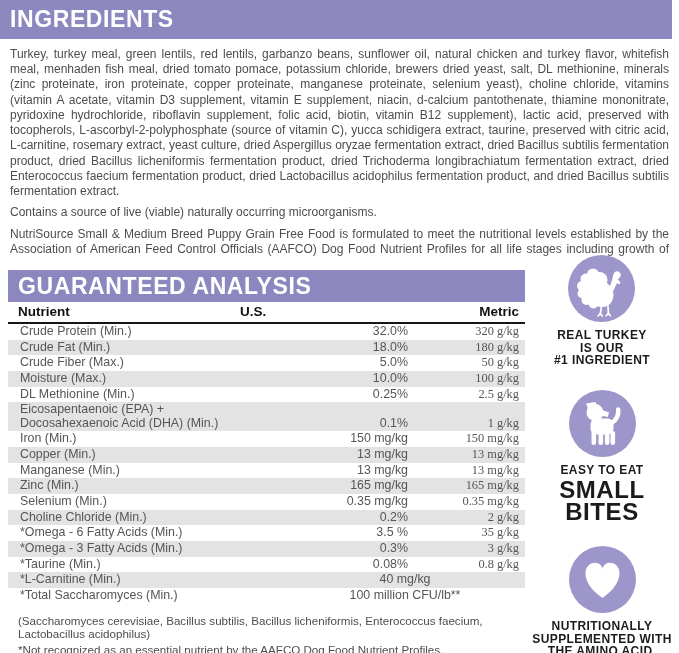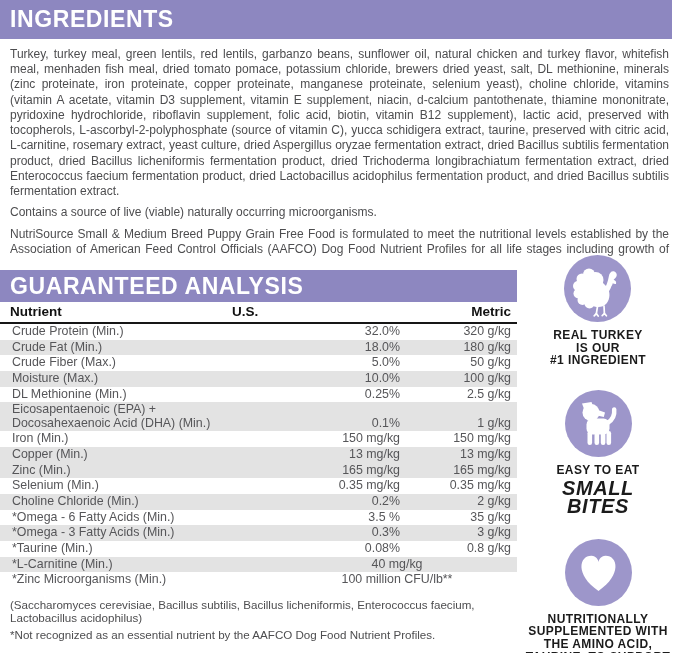--- a/index.html
+++ b/index.html
@@ -20,49 +20,49 @@
   .bar h1,.bar h2{margin:0;padding-left:10px;font-size:23px;font-weight:800;letter-spacing:.6px;}
   .ingredients-bar{height:39px;margin-right:7px;}
 
   
   .ingredients-text{height:220px;overflow:hidden;padding:8px 10px 0 10px;color:var(--body-text);
     font-size:12px;line-height:1.27;}
   .ingredients-text p{margin:0 0 6px 0;}
   .just{text-align:justify;}
 
   
-  .bottom{position:absolute;top:253px;left:0;right:0;bottom:0;display:flex;}
+  .bottom{position:absolute;top:253px;left:0;right:0;bottom:0;display:flex;padding-left:8px;}
   .left-col{width:517px;padding-top:17px;}
   .ga-bar{height:32px;}
 
   table{width:100%;border-collapse:collapse;margin-top:0;}
   thead th{font-size:13.5px;color:#111;font-weight:800;padding:2px 0 3px;}
   thead tr{border-bottom:2.5px solid #161616;}
   th.c-nutrient{text-align:left;padding-left:10px;width:232px;}
   th.c-us{text-align:left;width:168px;}
   th.c-metric{text-align:right;padding-right:6px;}
   tbody td{font-size:12.4px;color:var(--table-text);padding:1px 0;vertical-align:bottom;line-height:1.1;}
   td.c-nutrient{padding-left:12px;white-space:pre-line;}
   td.c-us{text-align:right;}
-  td.c-metric{text-align:right;padding-right:6px;}
+  td.c-metric{text-align:right;padding-right:6px;font-family:Liberation Serif, serif;}
   td.c-span{text-align:center;padding-left:45px;}
   tr.shaded{background:var(--row-shade);}
 
   .footnotes{margin-top:10px;padding-left:10px;max-width:505px;font-size:11.6px;
     line-height:1.15;color:var(--body-text);}
   .footnotes div{margin-bottom:3px;}
 
   
   .sidebar{flex:1;display:flex;flex-direction:column;align-items:center;padding-top:2px;gap:10px;}
   .benefit{display:flex;flex-direction:column;align-items:center;margin-bottom:13px;}
   .benefit svg{display:block;}
   .caption{margin-top:7px;text-align:center;font-weight:800;font-size:12px;line-height:1.06;
     color:var(--ink);letter-spacing:.4px;white-space:pre-line;}
-  .caption-big{margin-top:2px;text-align:center;font-weight:800;font-size:20px;line-height:.92;
-    color:var(--ink);letter-spacing:.6px;white-space:pre-line;font-style:italic;}
+  .caption-big{margin-top:2px;text-align:center;font-weight:800;font-size:24px;line-height:.92;
+    color:var(--ink);letter-spacing:.6px;white-space:pre-line;}
 </style>
 </head>
 <body>
 
 <div class="page">
 
   <header class="bar ingredients-bar">
     <h1>INGREDIENTS</h1>
   </header>
 
@@ -122,20 +122,25 @@
             <tr>
               <td class="c-nutrient">Iron (Min.)</td>
               <td class="c-us">150 mg/kg</td>
               <td class="c-metric">150 mg/kg</td>
             </tr>
             <tr class="shaded">
               <td class="c-nutrient">Copper (Min.)</td>
               <td class="c-us">13 mg/kg</td>
               <td class="c-metric">13 mg/kg</td>
             </tr>
+            <tr>
+              <td class="c-nutrient">Manganese (Min.)</td>
+              <td class="c-us">13 mg/kg</td>
+              <td class="c-metric">13 mg/kg</td>
+            </tr>
             <tr class="shaded">
               <td class="c-nutrient">Zinc (Min.)</td>
               <td class="c-us">165 mg/kg</td>
               <td class="c-metric">165 mg/kg</td>
             </tr>
             <tr>
               <td class="c-nutrient">Selenium (Min.)</td>
               <td class="c-us">0.35 mg/kg</td>
               <td class="c-metric">0.35 mg/kg</td>
             </tr>
@@ -157,21 +162,21 @@
             <tr>
               <td class="c-nutrient">*Taurine (Min.)</td>
               <td class="c-us">0.08%</td>
               <td class="c-metric">0.8 g/kg</td>
             </tr>
             <tr class="shaded">
               <td class="c-nutrient">*L-Carnitine (Min.)</td>
               <td class="c-span" colspan="2">40 mg/kg</td>
             </tr>
             <tr>
-              <td class="c-nutrient">*Zinc Microorganisms (Min.)</td>
+              <td class="c-nutrient">*Total Saccharomyces (Min.)</td>
               <td class="c-span" colspan="2">100 million CFU/lb**</td>
             </tr>
           </tbody>
       </table>
 
       <div class="footnotes">
           <div>(Saccharomyces cerevisiae, Bacillus subtilis, Bacillus licheniformis, Enterococcus faecium, Lactobacillus acidophilus)</div>
           <div>*Not recognized as an essential nutrient by the AAFCO Dog Food Nutrient Profiles.</div>
         </div>
     </div>

